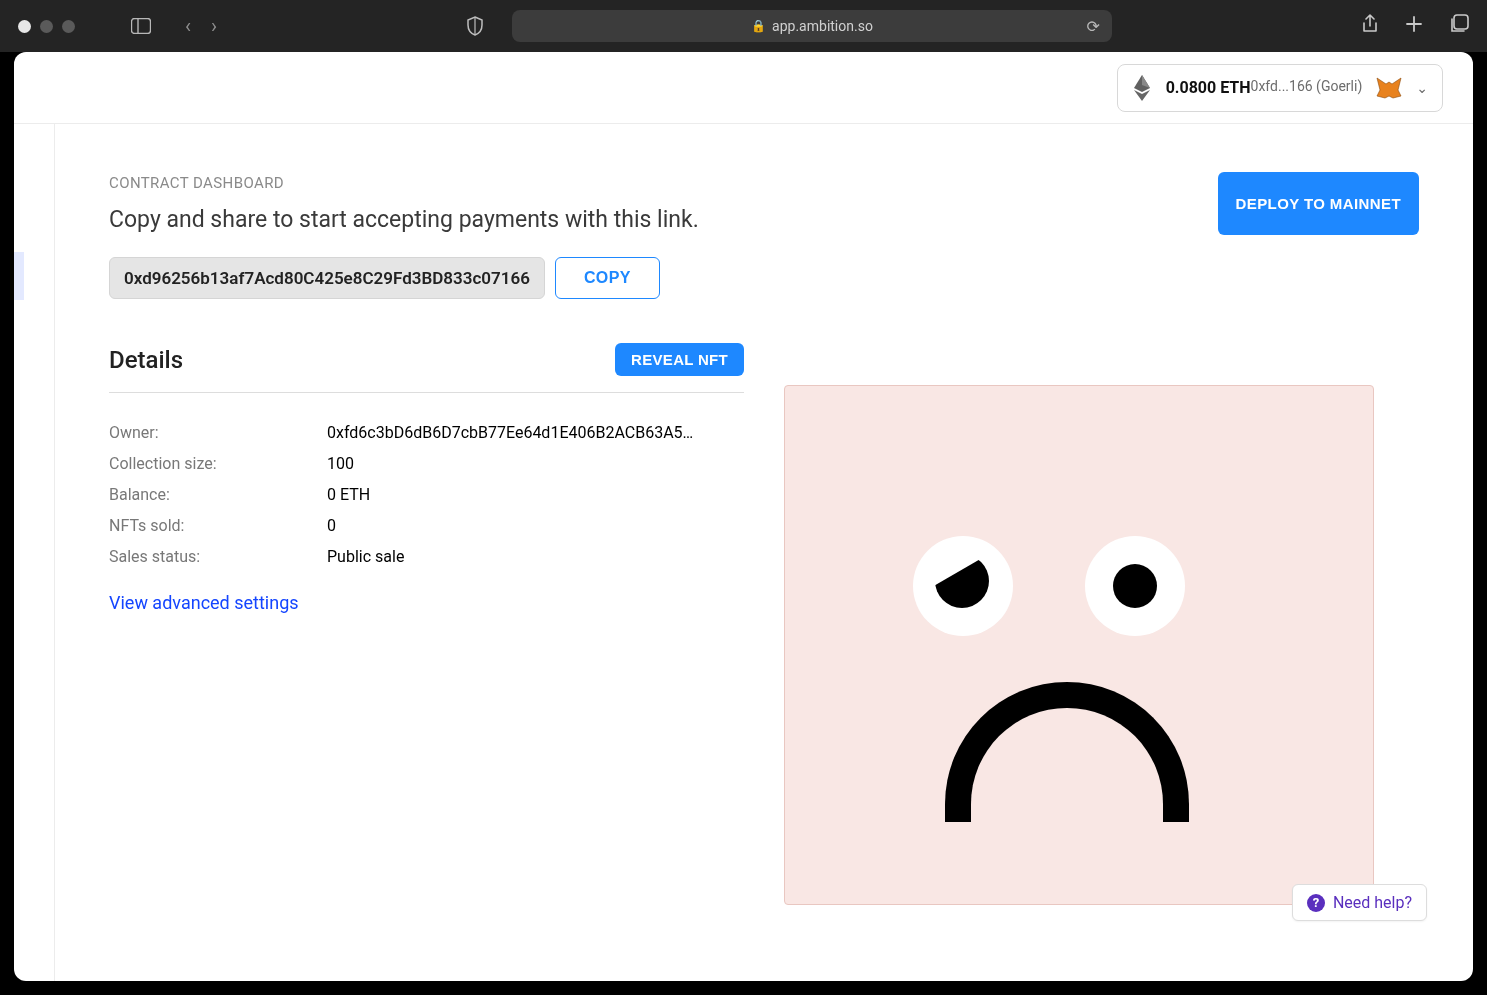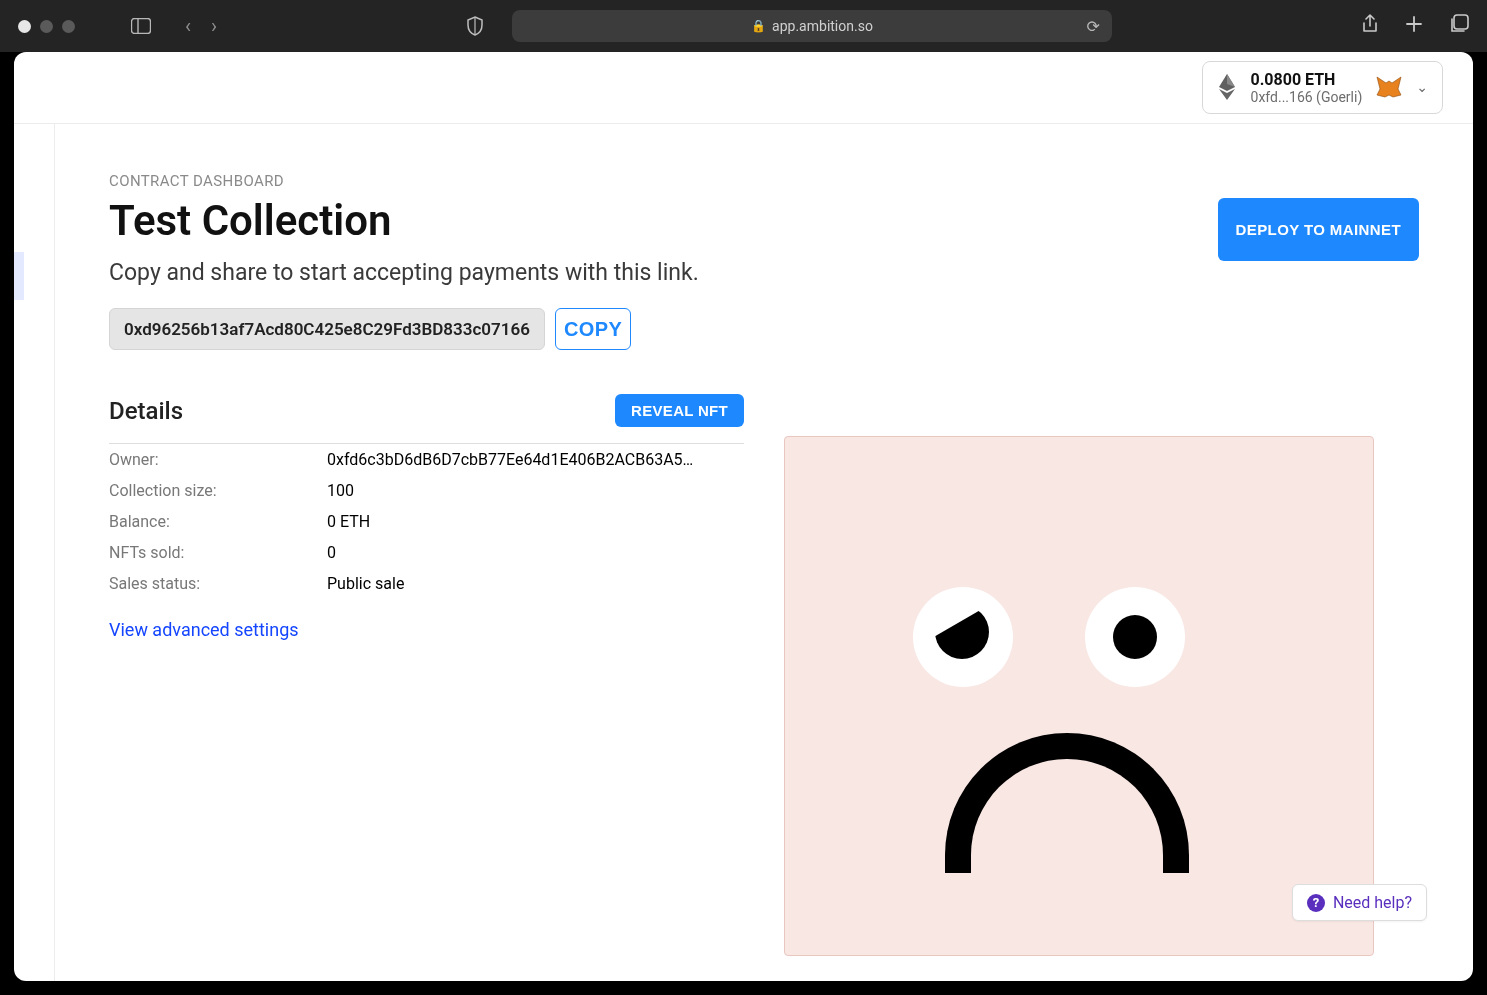--- a/index.html
+++ b/index.html
@@ -70,21 +70,21 @@
   .wallet-pill {
     border: 1px solid #d8d8d8;
     border-radius: 8px;
     padding: 8px 14px;
     display: flex;
     align-items: center;
     gap: 14px;
     cursor: pointer;
   }
   .eth-diamond { width: 20px; height: 30px; display:flex; align-items:center; justify-content:center;}
-  .wallet-text { display: flex; flex-direction: column; line-height: 1.2; }
+  .wallet-text { display: flex; flex-direction: row; line-height: 1.2; }
   .wallet-balance { font-weight: 700; font-size: 16px; color:#111; }
   .wallet-addr { font-size: 14px; color: #6d6d6d; }
   .metamask-icon {
     width: 26px; height: 26px; display:flex; align-items:center; justify-content:center;
   }
   .chevron { color: #6d6d6d; font-size: 14px; }
 
   .left-edge-tab {
     position: absolute;
     left: 0;
@@ -131,44 +131,44 @@
     font-size: 17px;
     font-weight: 600;
     color:#222;
     background:#e5e5e5;
   }
   .copy-btn {
     border: 1px solid #1e88ff;
     color: #1e88ff;
     background: #fff;
     border-radius: 6px;
-    padding: 8px 8px;
+    padding: 8px 28px;
     font-weight: 600;
-    font-size: 20px;
+    font-size: 16px;
     letter-spacing: 0.4px;
     cursor: pointer;
   }
 
   .details-section { margin-top: 44px; display:flex; gap: 40px; }
   .details-left { flex: 1; max-width: 650px; }
   .details-heading-row { display: flex; justify-content: space-between; align-items: center; border-bottom: 1px solid #ddd; padding-bottom: 16px; }
   .details-heading { font-size: 24px; font-weight: 500; color:#222; }
   .reveal-btn {
     background: #1e88ff;
     color: #fff;
     border: none;
     border-radius: 6px;
     padding: 8px 16px;
     font-weight: 700;
     font-size: 15px;
     letter-spacing: 0.3px;
     cursor: pointer;
     white-space: nowrap;
   }
-  .details-table { }
+  .details-table { margin-top: 24px; }
   .detail-row { display: flex; padding: 6px 0; font-size: 16px; }
   .detail-label { width: 218px; color: #787878; }
   .detail-value { flex: 1; color: #000000; overflow: hidden; text-overflow: ellipsis; white-space: nowrap; }
   .adv-link { margin-top: 20px; font-size: 18px; color: #1445ff; cursor: pointer; }
 
   .nft-preview {
     flex: 1;
     margin-top: 42px;
     position: relative;
   }
@@ -297,21 +297,20 @@
       </div>
     </div>
 
     <div class="left-edge-tab"></div>
 
     <div class="content-wrap">
 
       <div class="heading-row">
         <div>
           <div class="breadcrumb">CONTRACT DASHBOARD</div>
-          <div class="page-title">Test Collection</div>
           <div class="subtext">Copy and share to start accepting payments with this link.</div>
         </div>
         <button class="deploy-btn">DEPLOY TO MAINNET</button>
       </div>
 
       <div class="addr-row">
         <div class="addr-box">0xd96256b13af7Acd80C425e8C29Fd3BD833c07166</div>
         <button class="copy-btn">COPY</button>
       </div>
 

